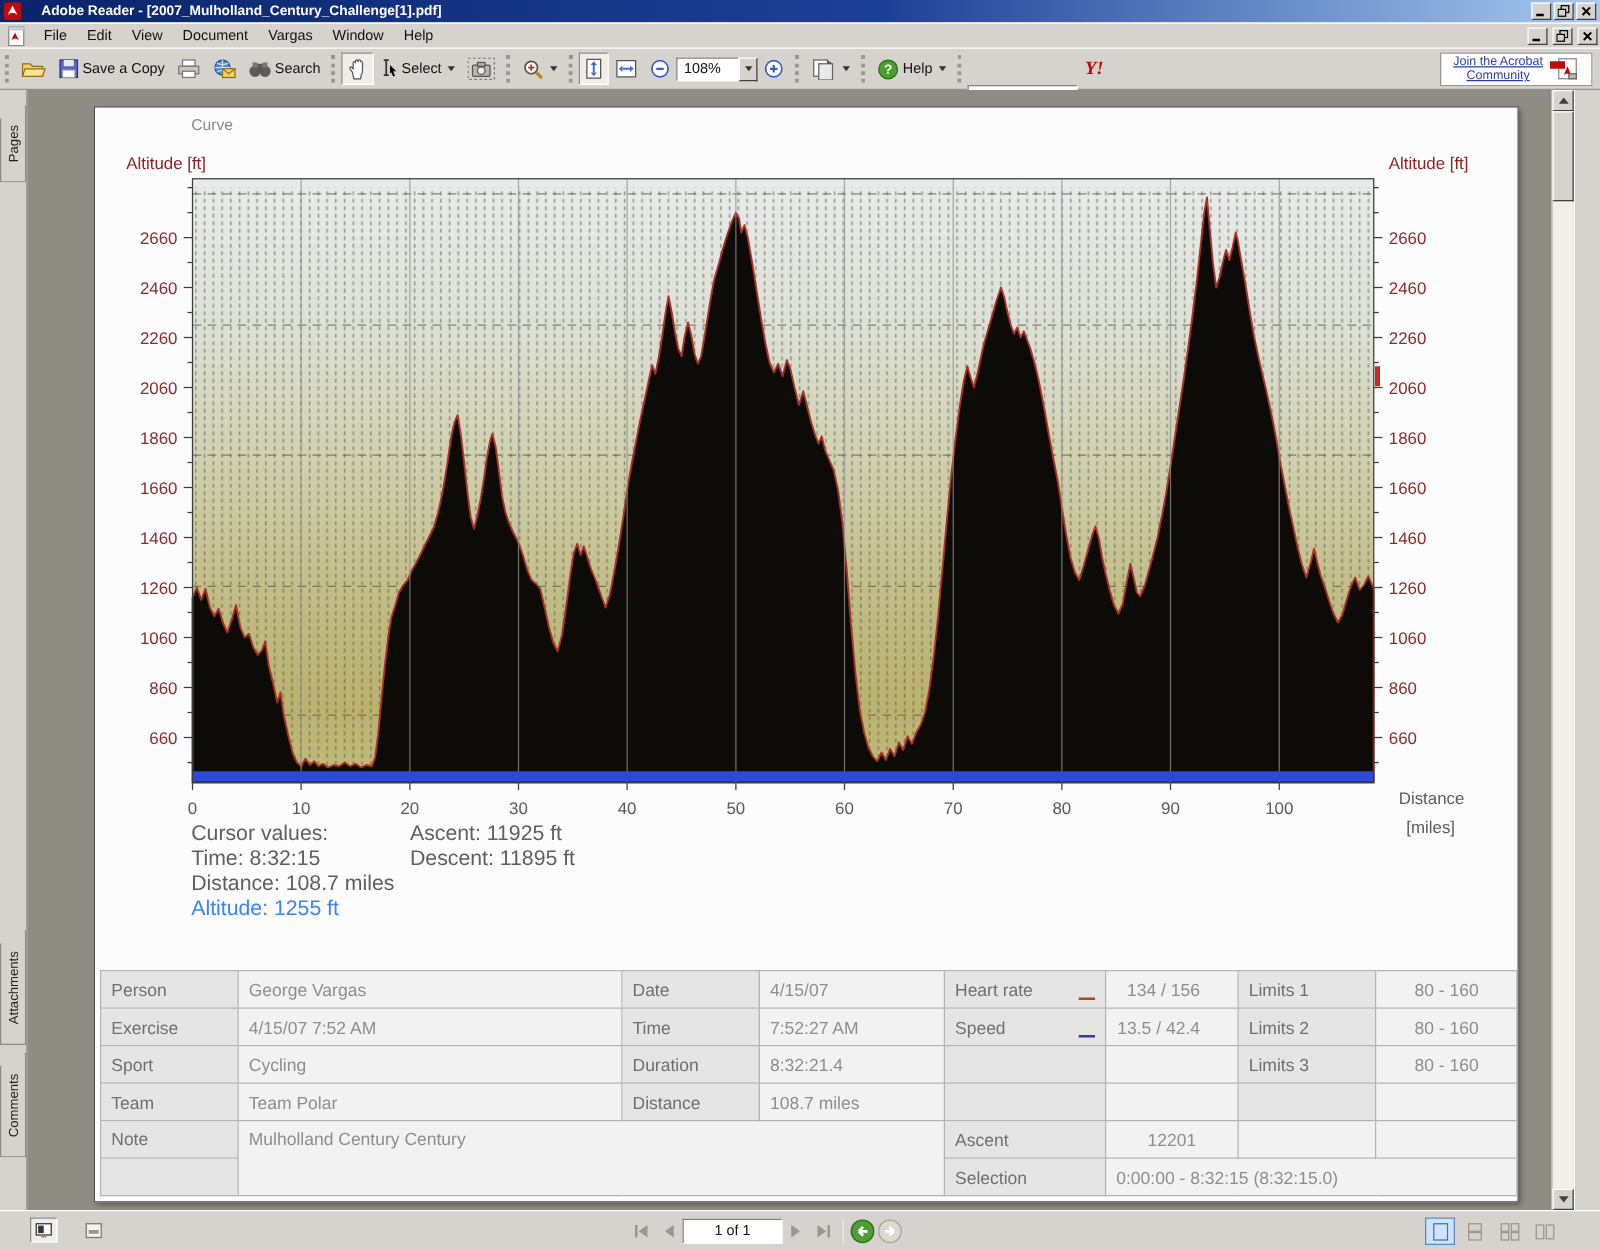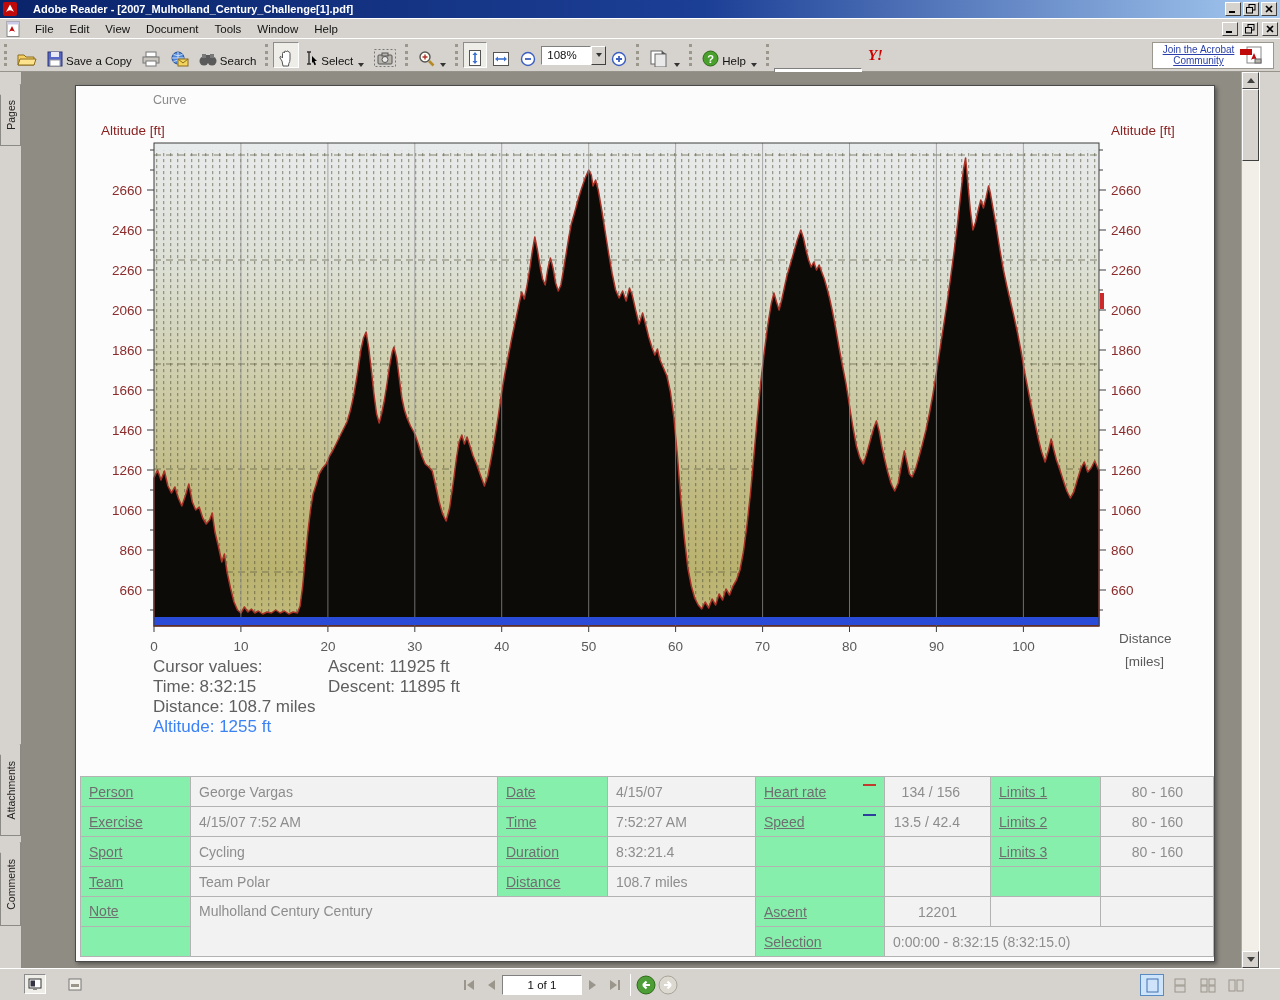--- a/index.html
+++ b/index.html
@@ -17,21 +17,21 @@
   
   .menubar { height:20px; display:flex; align-items:center; background:var(--chrome,#d6d3ce); border-top:1px solid #fff; }
   .menubar .menuitem { font-size:11.5px; color:#111; padding:2px 8px; }
   .pdficon { width:15px; height:16px; margin:0 6px; position:relative; flex:none; }
   .menubar .spacer { flex:1; }
   .menubar .winbtn { margin-right:2px; }
 
   
   .toolbar { height:34px; display:flex; align-items:center; background:var(--chrome,#d6d3ce); border-top:1px solid #fff; border-bottom:1px solid #96938b; padding-right:6px; }
   .grip { width:3px; height:22px; border-left:3px dotted #9b978d; margin:0 5px 0 4px; }
-  .tbbtn { height:26px; display:flex; align-items:flex-end; gap:3px; padding:0 4px; border:1px solid transparent; font-size:11.5px; color:#111; }
+  .tbbtn { height:26px; display:flex; align-items:center; gap:3px; padding:0 4px; border:1px solid transparent; font-size:11.5px; color:#111; }
   .tbbtn.pressed { background:#efede7; border-color:#8c8c8c #fff #fff #8c8c8c; }
   .dda { width:0; height:0; border-left:3px solid transparent; border-right:3px solid transparent; border-top:4px solid #333; margin-left:2px; }
   .zoombox { width:50px; height:19px; background:#fff; border:1px solid; border-color:#808080 #fff #fff #808080; font-size:11.5px; color:#111; display:flex; align-items:center; padding-left:5px; }
   .zoomdrop { width:15px; height:19px; background:#d6d3ce; border:1px solid; border-color:#fff #404040 #404040 #fff; display:flex; align-items:center; justify-content:center; }
   .searchweb { width:88px; height:18px; border:1px solid; border-color:#808080 #fff #fff #808080; font-size:11px; color:#999; padding-left:5px; font-family:"Liberation Sans",sans-serif;margin-top:44px; }
   .yahoo { font-family:"Liberation Serif",serif; font-style:italic; font-weight:bold; color:#cc0000; font-size:15px; margin:0 8px 0 6px; }
   .joinbox { margin-left:auto; width:122px; height:27px; background:#fff; border:1px solid #9a978f; display:flex; align-items:center; justify-content:center; gap:5px; }
   .joinbox .jtext { font-size:10px; color:var(--link,#2a3faa); text-decoration:underline; text-align:center; line-height:11px; }
 
   
@@ -51,42 +51,42 @@
   .cursor-block { position:absolute; top:571px; left:77px; width:430px; font-size:17px; line-height:20px; color:#5f5f5f; }
   .cursor-block .c2 { position:absolute; left:175px; top:0; }
   .cursor-block div { white-space:nowrap; }
   .red { color:#cc4438; }
   .darkred { color:#3b82f6; }
 
   
   .infotable { position:absolute; top:690px; left:4px; border-collapse:collapse; table-layout:fixed; font-size:14px; }
   .infotable td { border:1px solid #b3b3b3; height:30px; padding:0 8px; overflow:hidden; white-space:nowrap; }
   .infotable { border:1px solid #7f7f7f; }
-  td.lbl { background:#86efac; color:#6f6f6f;text-decoration:underline; }
+  td.lbl { background:#e5e5e5; color:#6f6f6f; }
   td.val { background:#f2f2f2; color:#8d8d8d; }
   td.num { text-align:right; padding-right:30px; }
   td.ctr { text-align:center; }
   td.notecell { vertical-align:top; padding-top:6px; }
-  .lblflex { display:flex; align-items:flex-start; justify-content:space-between; }
+  .lblflex { display:flex; align-items:flex-end; justify-content:space-between; }
   .dash { width:13px; height:2px; display:inline-block; }
 
   
   .vscroll { width:18px; background:#f1efe8; border-left:1px solid #aaa; position:relative; flex:none; }
   .sbtn { position:absolute; left:0; width:17px; height:17px; background:#d6d3ce; border:1px solid; border-color:#fff #404040 #404040 #fff; display:flex; align-items:center; justify-content:center; }
   .sbtn.up { top:0; } .sbtn.down { bottom:0; }
   .sthumb { position:absolute; top:17px; left:0; width:17px; height:72px; background:#d6d3ce; border:1px solid; border-color:#fff #404040 #404040 #fff; }
   .tri-up { width:0; height:0; border-left:4px solid transparent; border-right:4px solid transparent; border-bottom:5px solid #404040; }
   .tri-down { width:0; height:0; border-left:4px solid transparent; border-right:4px solid transparent; border-top:5px solid #404040; }
   .rightpad { width:21px; background:var(--chrome,#d6d3ce); border-left:1px solid #fff; flex:none; }
 
   
   .statusbar { position:absolute; left:0; right:0; bottom:0; height:32px; background:var(--chrome,#d6d3ce); border-top:1px solid #fff; }
   .sb-icon { position:absolute; top:5px; width:22px; height:20px; display:flex; align-items:center; justify-content:center; }
   .sb-icon.pressed { background:#efede7; border:1px solid; border-color:#8c8c8c #fff #fff #8c8c8c; }
-  .navcluster { position:absolute; left:458px; top:5px; display:flex; align-items:center; gap:0; }
+  .navcluster { position:absolute; left:502px; top:5px; display:flex; align-items:center; gap:0; }
   .navbtn { width:22px; height:20px; display:flex; align-items:center; justify-content:center; }
   .pageind { width:80px; height:20px; background:#fff; border:1px solid; border-color:#808080 #fff #fff #808080; font-size:11.5px; color:#111; display:flex; align-items:center; justify-content:center; }
   .vd { width:1px; height:22px; background:#9b978d; border-right:1px solid #fff; margin:0 4px; }
   .layoutcluster { position:absolute; right:32px; top:5px; display:flex; gap:4px; }
   .laybtn { width:24px; height:22px; display:flex; align-items:center; justify-content:center; border:1px solid transparent; }
   .laybtn.active { background:#cde4fa; border-color:#5a8ac2; }
 </style>
 </head>
 <body>
 
@@ -122,21 +122,21 @@
       <svg width="15" height="16" viewBox="0 0 15 16">
           <rect x="1" y="0.5" width="12" height="15" fill="#fff" stroke="#888"></rect>
           <path d="M3 11 L6 5 L9 11 Q6 8.5 3 11Z" fill="#c00a0a"></path>
           <rect x="1" y="0.5" width="12" height="3" fill="#c9c9e8"></rect>
         </svg>
     </span>
     <span class="menuitem">File</span>
     <span class="menuitem">Edit</span>
     <span class="menuitem">View</span>
     <span class="menuitem">Document</span>
-    <span class="menuitem">Tools</span>
+    <span class="menuitem">Vargas</span>
     <span class="menuitem">Window</span>
     <span class="menuitem">Help</span>
     <span class="spacer"></span>
     <span class="winbtn">
         <svg width="10" height="10" viewBox="0 0 10 10">
           <rect x="1" y="7" width="6" height="2" fill="#000"></rect>
         </svg>
       </span>
     <span class="winbtn">
         <svg width="10" height="10" viewBox="0 0 10 10">

